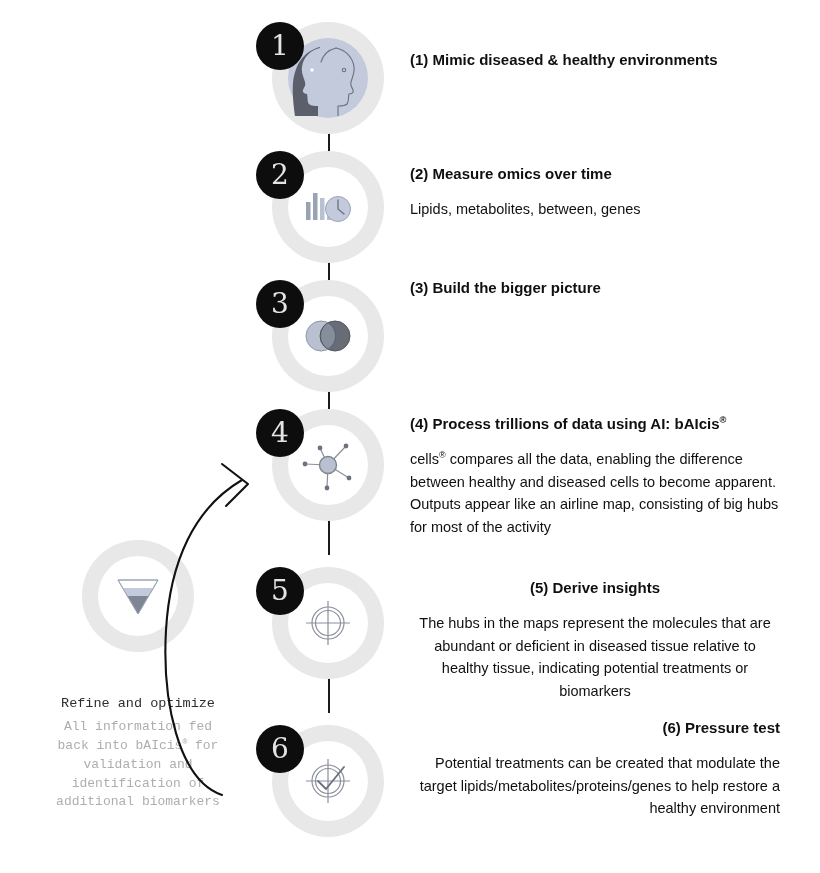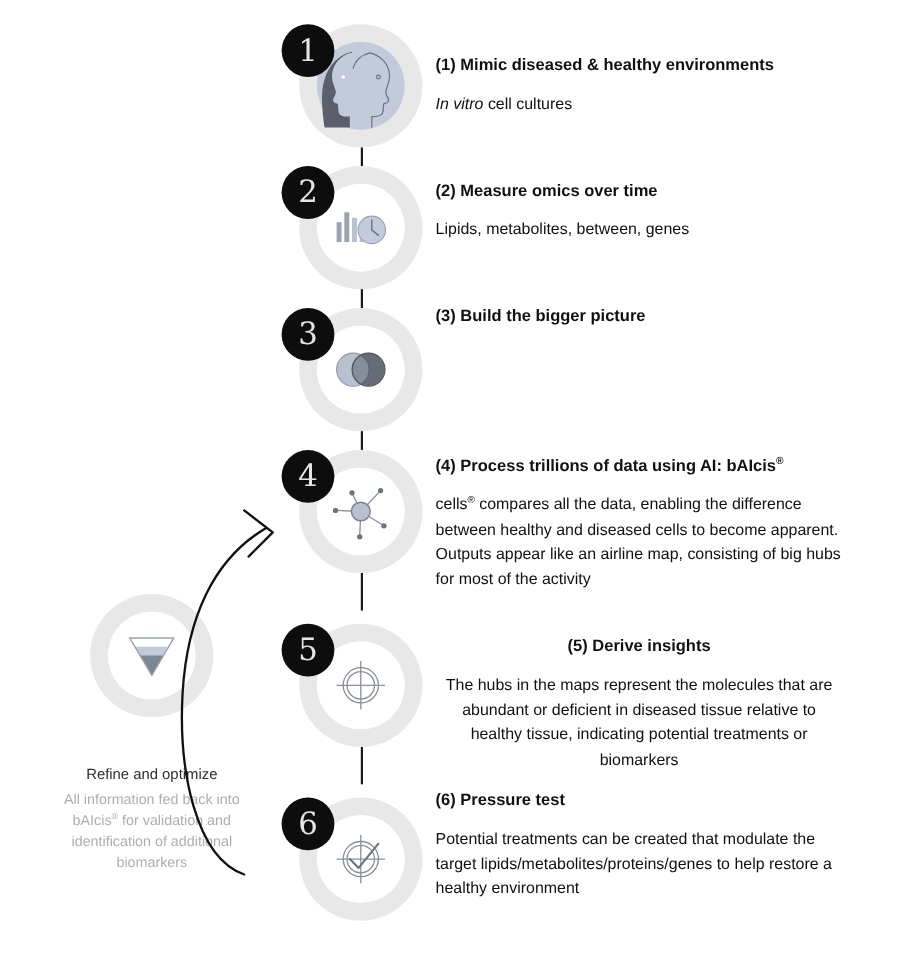--- a/index.html
+++ b/index.html
@@ -67,21 +67,21 @@
     font-family: "DejaVu Serif", serif;
     font-size: 28px;
     font-weight: 300;
     line-height: 1;
     z-index: 5;
   }
 
   
   .txt {
     position: absolute;
-    left: 396px;
+    left: 410px;
     width: 370px;
   }
   .txt h3 {
     font-size: 15px;
     font-weight: bold;
     color: #101010;
     line-height: 1.35;
     margin: 0 0 14px 0;
   }
   .txt p {
@@ -110,21 +110,21 @@
     background: #e8e8e8;
   }
   #feedback .fb-inner {
     position: absolute;
     left: 16px; top: 16px;
     width: 80px; height: 80px;
     border-radius: 50%;
     background: #ffffff;
     display: flex; align-items: center; justify-content: center;
   }
-  #fb-text { margin-top: 44px; }
+  #fb-text { margin-top: 44px; font-family: Liberation Mono, monospace; }
   #fb-title {
     font-size: 13.5px;
     color: #2e2e2e;
     font-weight: normal;
     margin-bottom: 7px;
   }
   #fb-body {
     font-size: 13px;
     color: #aeaeae;
     line-height: 1.45;
@@ -161,21 +161,20 @@
           <path d="M46 8 C38 10 33 15 31 22" fill="none" stroke="#6b7280" stroke-width="1.1" stroke-linecap="round"></path>
           <circle cx="54" cy="30" r="1.7" fill="none" stroke="#6b7280" stroke-width="1.1"></circle>
         </svg>
       </div>
     </div>
     <div class="badge" style="left:256px; top:22px;">
       <span>1</span>
     </div>
     <div class="txt" style="top:50px;">
       <h3>(1) Mimic diseased &amp; healthy environments</h3>
-      <p><span class="it">In vitro</span><span> cell cultures</span></p>
     </div>
   </div>
 
   <div class="step">
     <div class="ring-wrap" style="left:272px; top:151px;">
       <div class="ring-outer"></div>
       <div class="ring-inner">
         <svg width="56" height="46" viewBox="0 0 56 46">
           <rect x="6" y="18" width="4.5" height="18" fill="#9aa3b4"></rect>
           <rect x="13" y="9" width="4.5" height="27" fill="#9aa3b4"></rect>
@@ -280,21 +279,21 @@
             <line x1="27" y1="5" x2="27" y2="49"></line>
             <line x1="5" y1="27" x2="49" y2="27"></line>
           </g>
           <path d="M17 27 L25 35 L43 13" fill="none" stroke="#6b7280" stroke-width="1.9" stroke-linecap="round" stroke-linejoin="round"></path>
         </svg>
       </div>
     </div>
     <div class="badge" style="left:256px; top:725px;">
       <span>6</span>
     </div>
-    <div class="txt" style="top:718px;">
+    <div class="txt" style="top:718px;text-align:right;">
       <h3>(6) Pressure test</h3>
       <p>Potential treatments can be created that modulate the target lipids/metabolites/proteins/genes to help restore a healthy environment</p>
     </div>
   </div>
 
   <div id="feedback">
     <div class="fb-ring">
       <div class="fb-inner">
         <svg width="46" height="42" viewBox="0 0 46 42">
           <path d="M3 5 L43 5 L23 39 Z" fill="#ffffff" stroke="#9aa3b4" stroke-width="1"></path>

